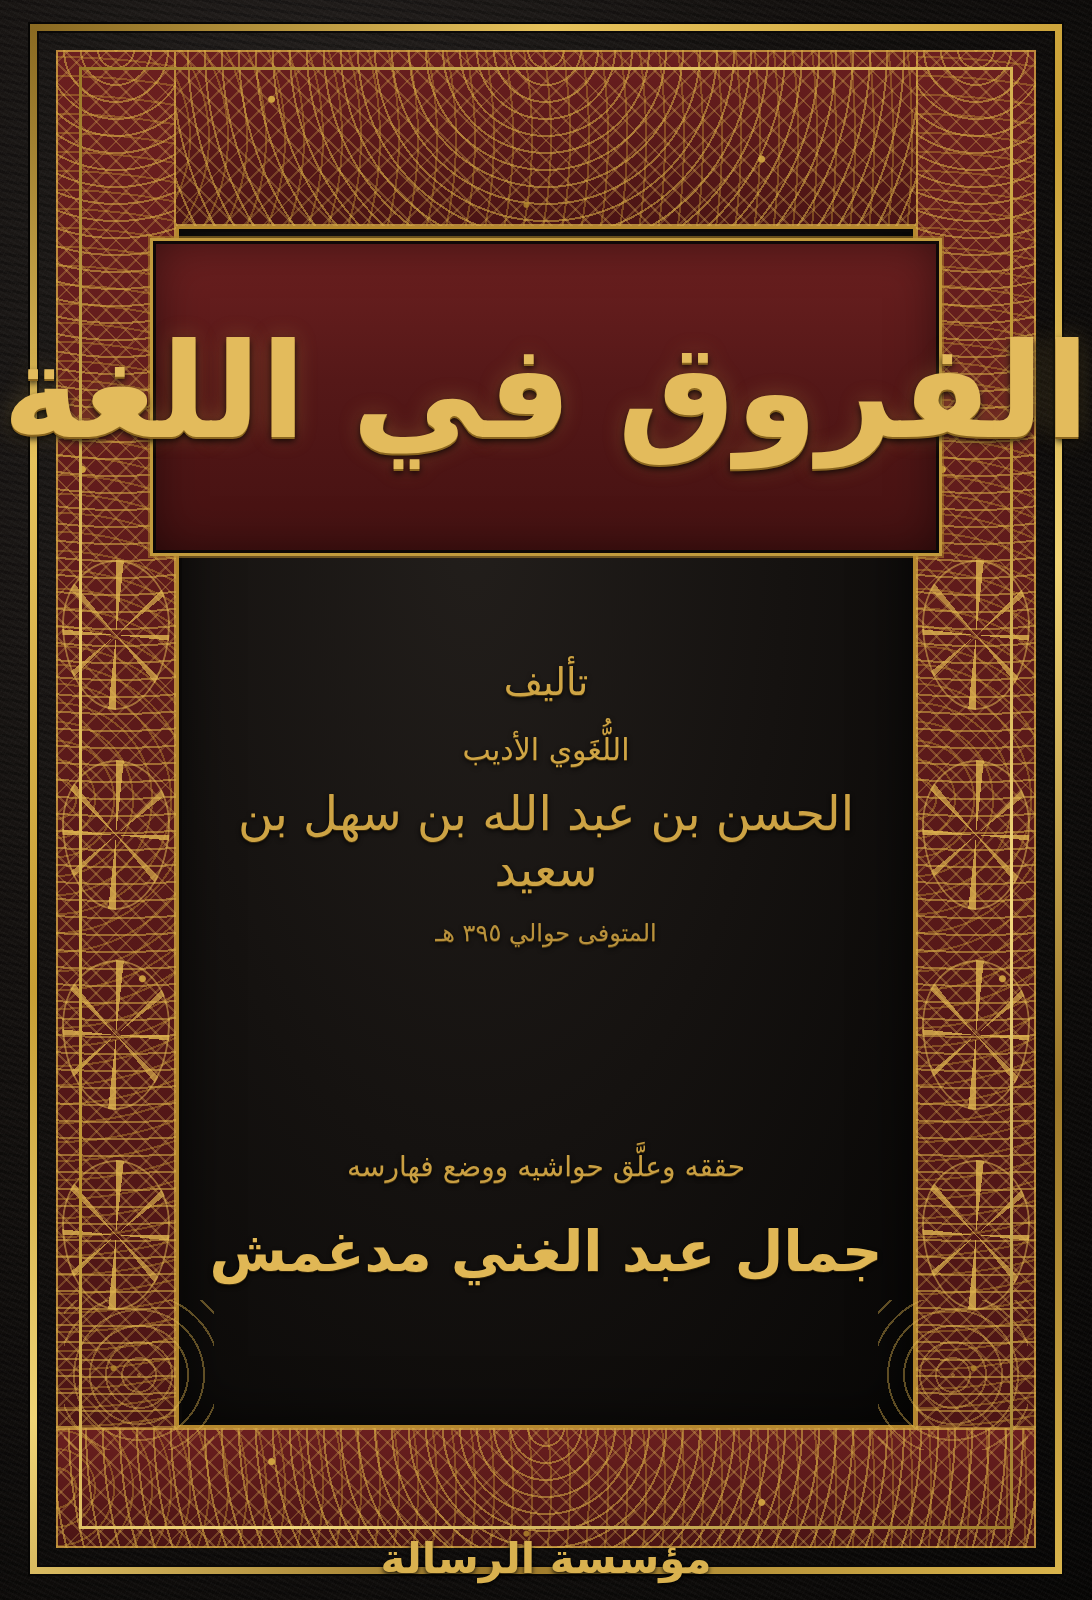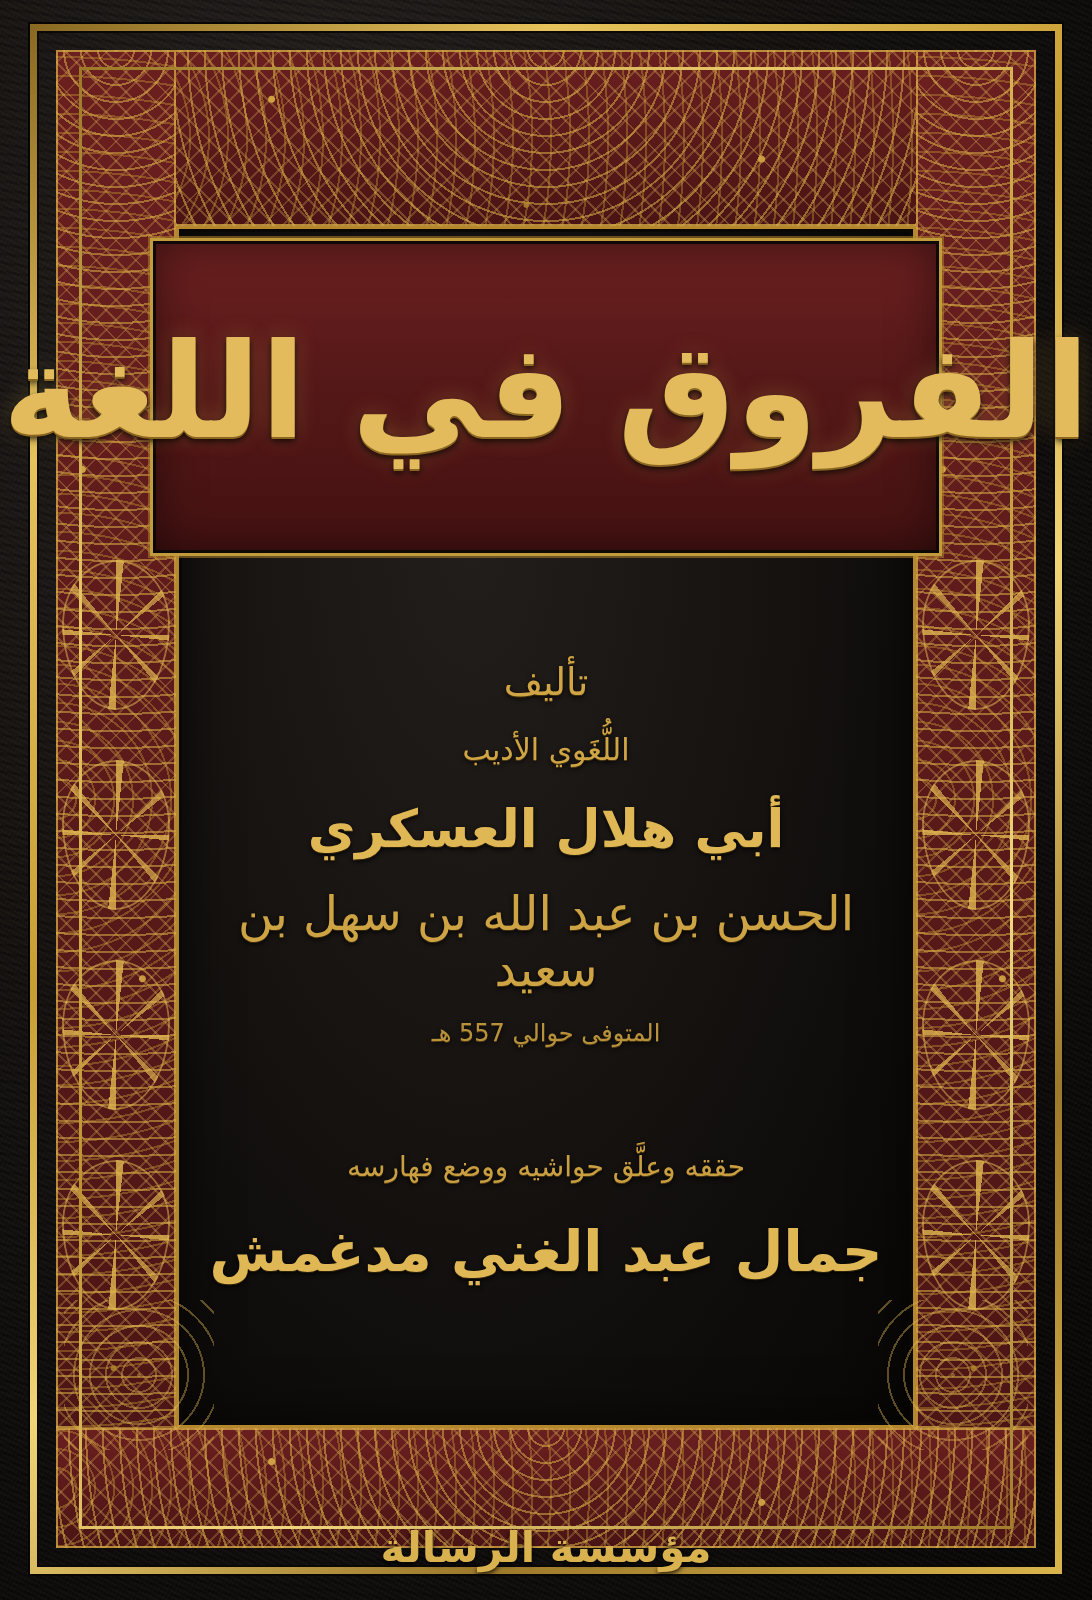--- a/index.html
+++ b/index.html
@@ -139,21 +139,21 @@
     position: absolute;
     left: 200px; right: 200px;
     top: 660px;
     direction: rtl;
     text-align: center;
     color: #d6ad4e;
     font-family: "DejaVu Sans", "Liberation Sans", sans-serif;
   }
   .credits div { text-shadow: 0 2px 5px rgba(0,0,0,0.9), 0 1px 0 #7a5a1c; }
   .c-taleef   { font-size: 38px; letter-spacing: 2px; margin-bottom: 28px; color: #cfa545; }
-  .c-role     { font-size: 30px; margin-bottom: 32px; color: #cfa545; }
+  .c-role     { font-size: 30px; margin-bottom: 18px; color: #cfa545; }
   .c-author   { font-size: 52px; font-weight: 700; margin-bottom: 26px; color: #e0b755; }
   .c-lineage  { font-size: 48px; margin-bottom: 22px; color: #cda344; }
   .c-death    { font-size: 24px; color: #b8913c; }
 
   .editor {
     position: absolute;
     left: 200px; right: 200px;
     top: 1150px;
     direction: rtl;
     text-align: center;
@@ -161,21 +161,21 @@
     font-family: "DejaVu Sans", "Liberation Sans", sans-serif;
   }
   .editor div { text-shadow: 0 2px 5px rgba(0,0,0,0.9), 0 1px 0 #7a5a1c; }
   .e-role { font-size: 28px; margin-bottom: 36px; color: #c99f42; }
   .e-name { font-size: 56px; font-weight: 700; color: #e0b755; }
 
   
   .publisher {
     position: absolute;
     left: 0; right: 0;
-    bottom: 28px;
+    bottom: 17px;
     text-align: center;
     direction: rtl;
     font-family: "DejaVu Sans", "Liberation Sans", sans-serif;
     font-size: 42px;
     font-weight: 700;
     color: #d9b14f;
     text-shadow: 0 2px 5px rgba(0,0,0,0.9);
     z-index: 6;
   }
 
@@ -218,23 +218,22 @@
     <div class="gold-frame-inner"></div>
   </div>
 
   <div class="title-panel">
     <div class="title-text">الفروق في اللغة</div>
   </div>
 
   <div class="credits">
     <div class="c-taleef">تأليف</div>
     <div class="c-role">اللُّغَوي الأديب</div>
-    <div class="c-author">أبي هلال العسكري</div>
     <div class="c-lineage">الحسن بن عبد الله بن سهل بن سعيد</div>
-    <div class="c-death">المتوفى حوالي 557 هـ</div>
+    <div class="c-death">المتوفى حوالي ٣٩٥ هـ</div>
   </div>
 
   <div class="editor">
     <div class="e-role">حققه وعلَّق حواشيه ووضع فهارسه</div>
     <div class="e-name">جمال عبد الغني مدغمش</div>
   </div>
 
   <div class="publisher">مؤسسة الرسالة</div>
 
 </div>

